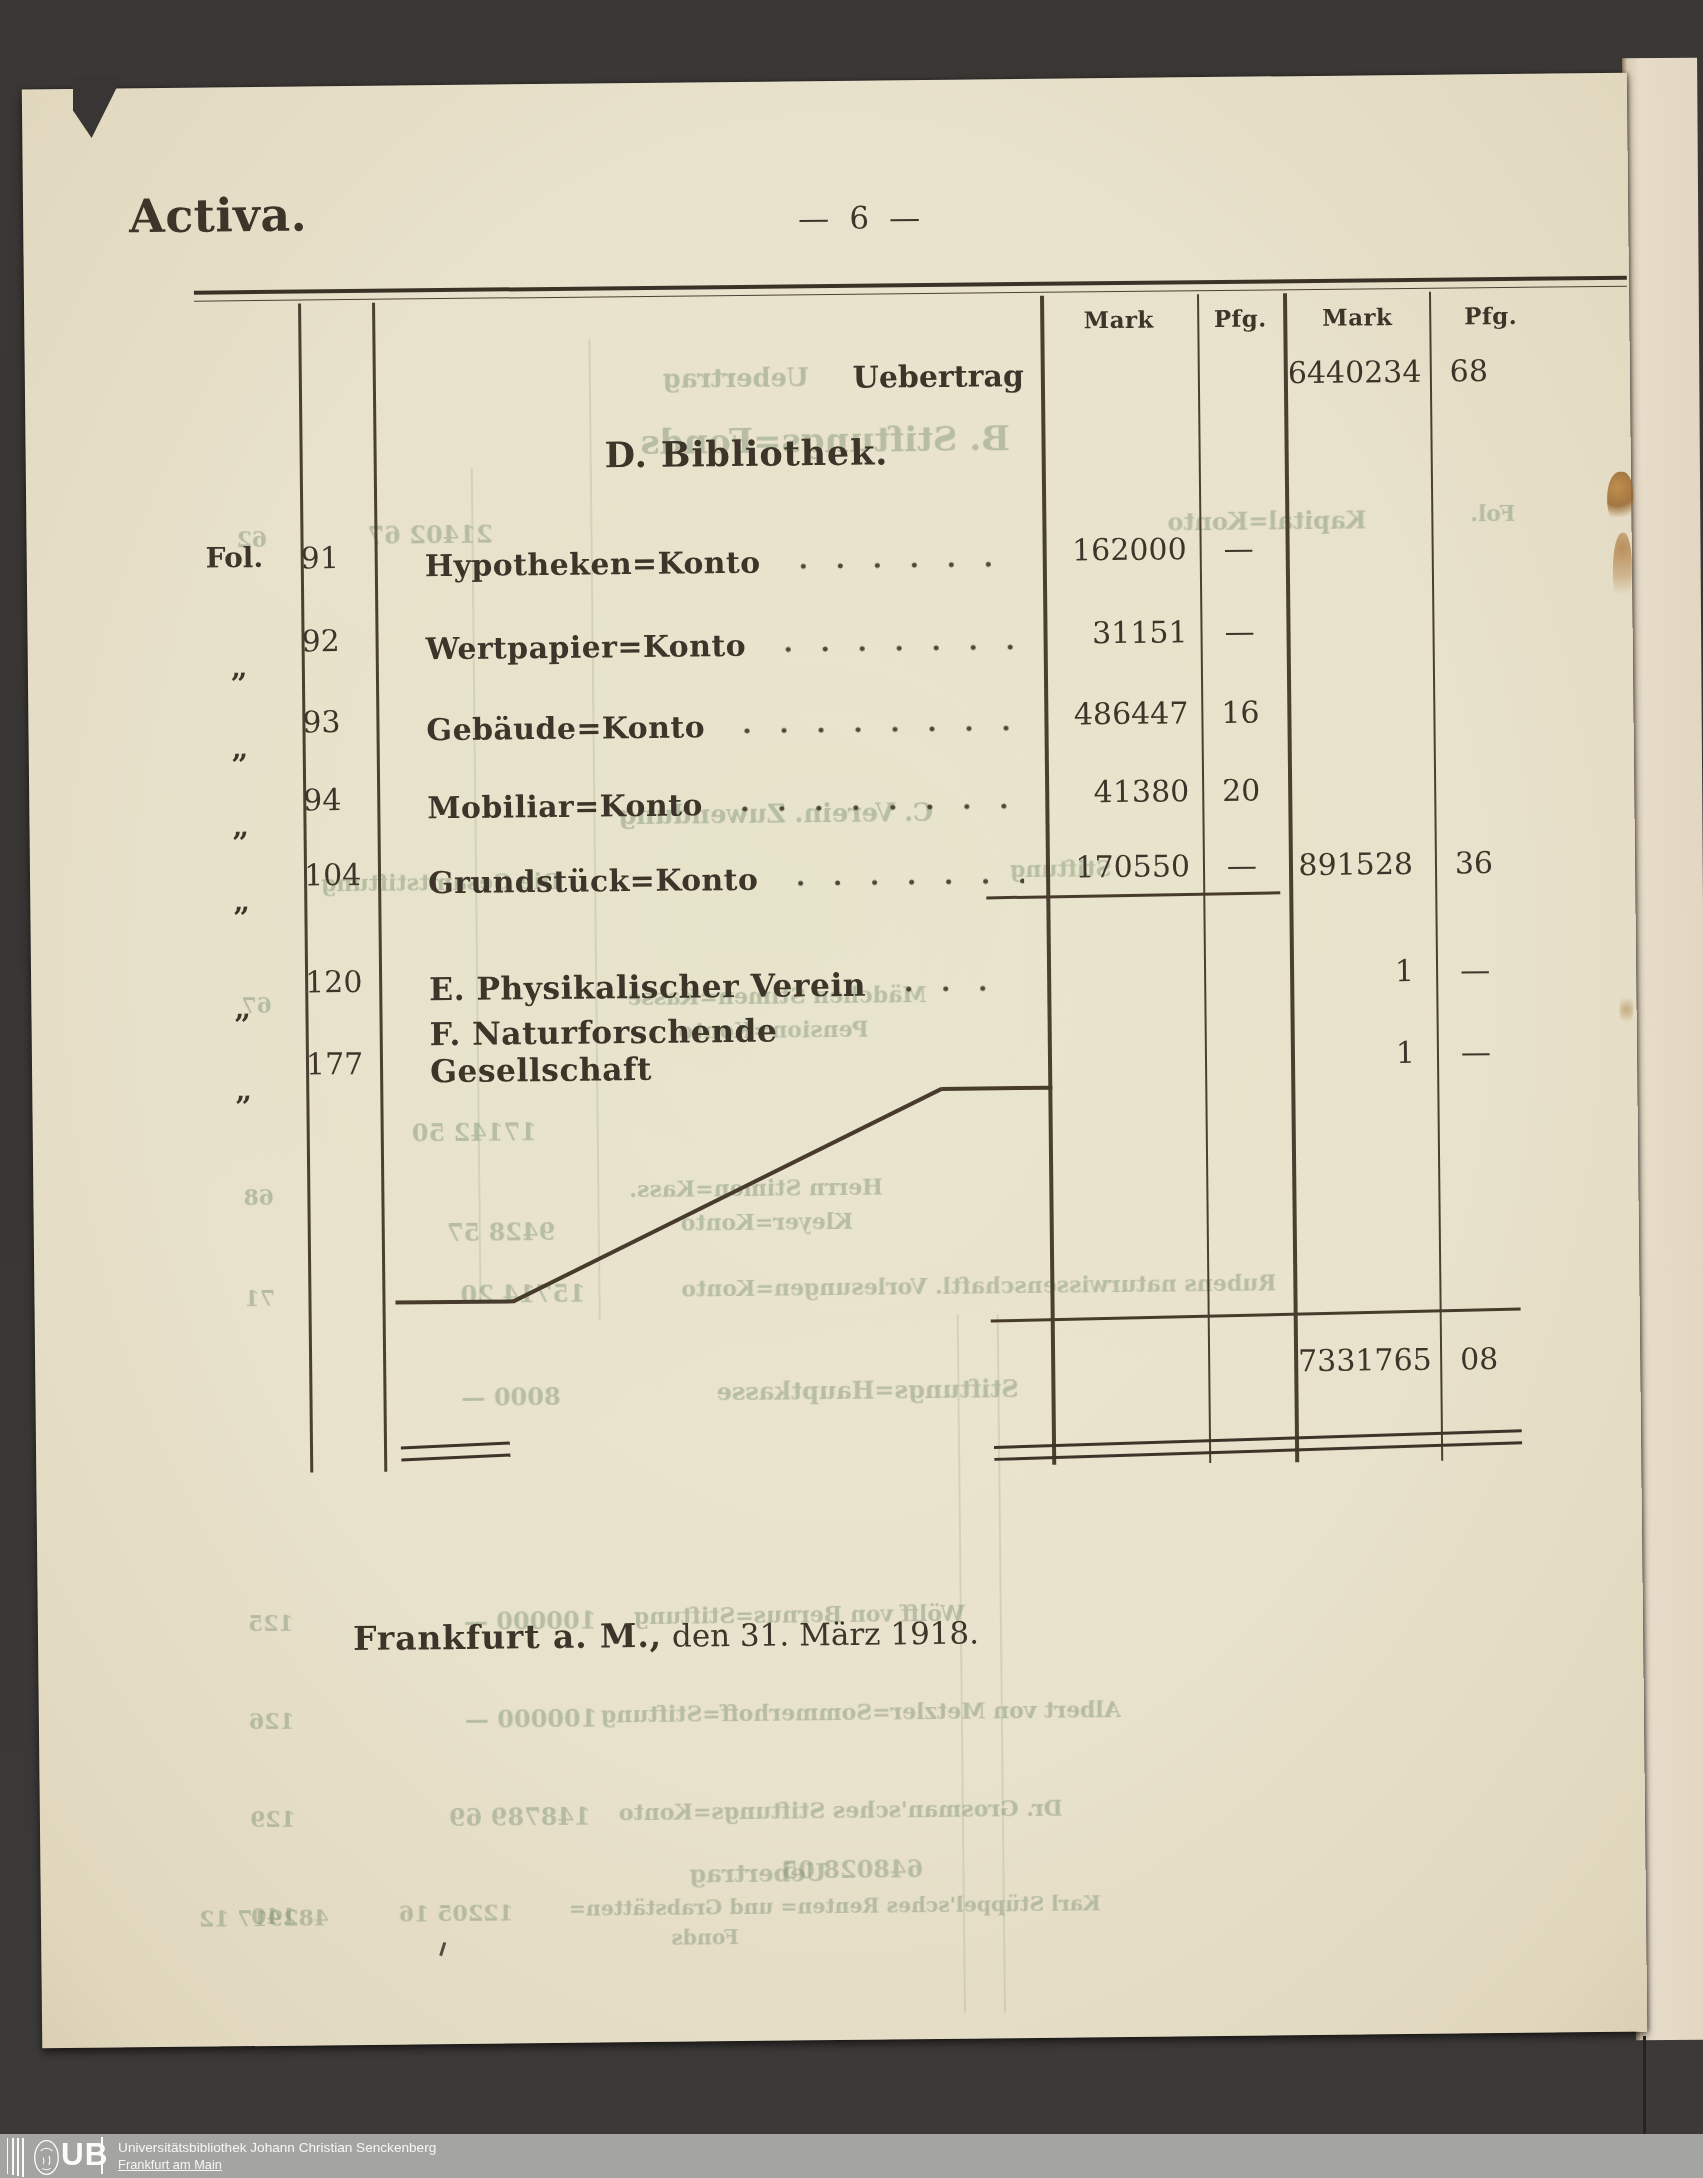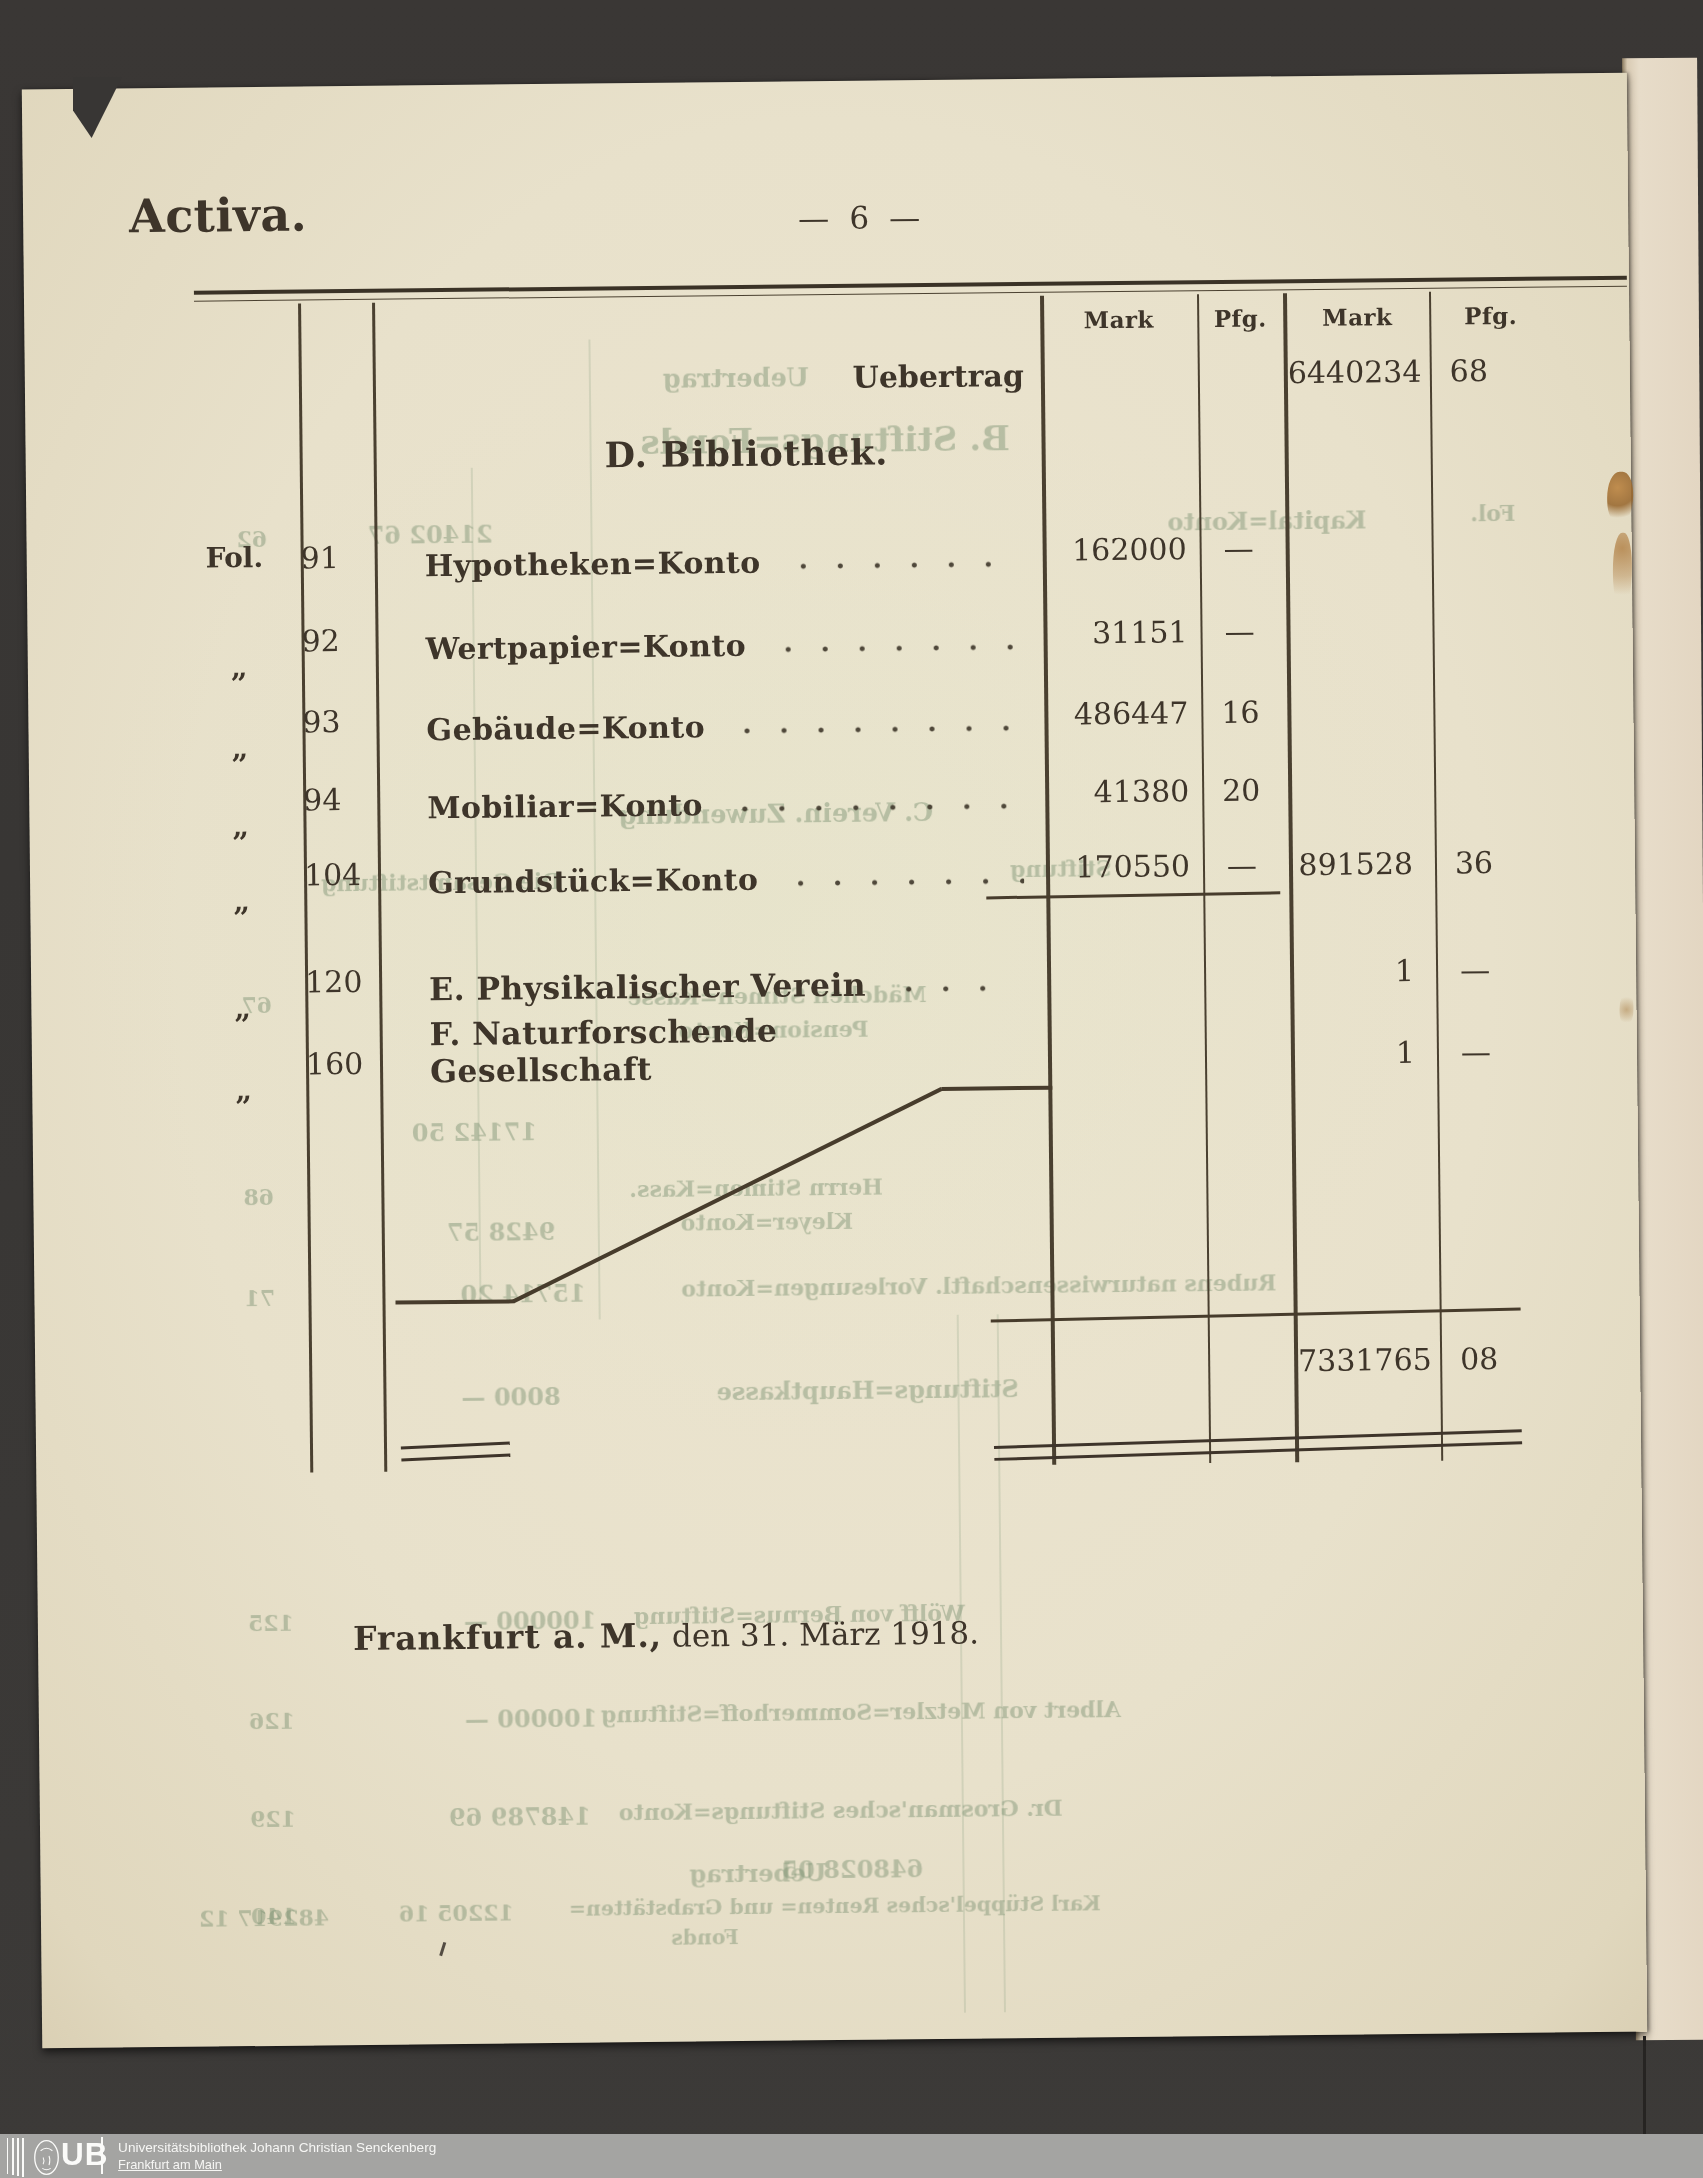--- a/index.html
+++ b/index.html
@@ -222,21 +222,21 @@
       <div class="lblwrap" style="width:573px;">
           <span class="lbl">E. Physikalischer Verein</span>
           <span class="leader"></span>
         </div>
       <div class="m2 amt">1</div>
       <div class="p2 amt">—</div>
     </div>
 
     <div class="trow ditto brow" style="top:960px;">
       <div class="fol">„</div>
-      <div class="rno">160</div>
+      <div class="rno">177</div>
       <div class="lblwrap" style="width:573px;">
           <span class="lbl">F. Naturforschende Gesellschaft</span>
           <span class="leader"></span>
         </div>
       <div class="m2 amt">1</div>
       <div class="p2 amt">—</div>
     </div>
 
     <div class="hline" style="left:909px;top:1007px;width:111px;height:4.3px;"></div>
     <div class="hline" style="left:479px;top:1215px;width:478px;height:4.3px;transform-origin:0 50%;transform:rotate(-25.8deg);"></div>

